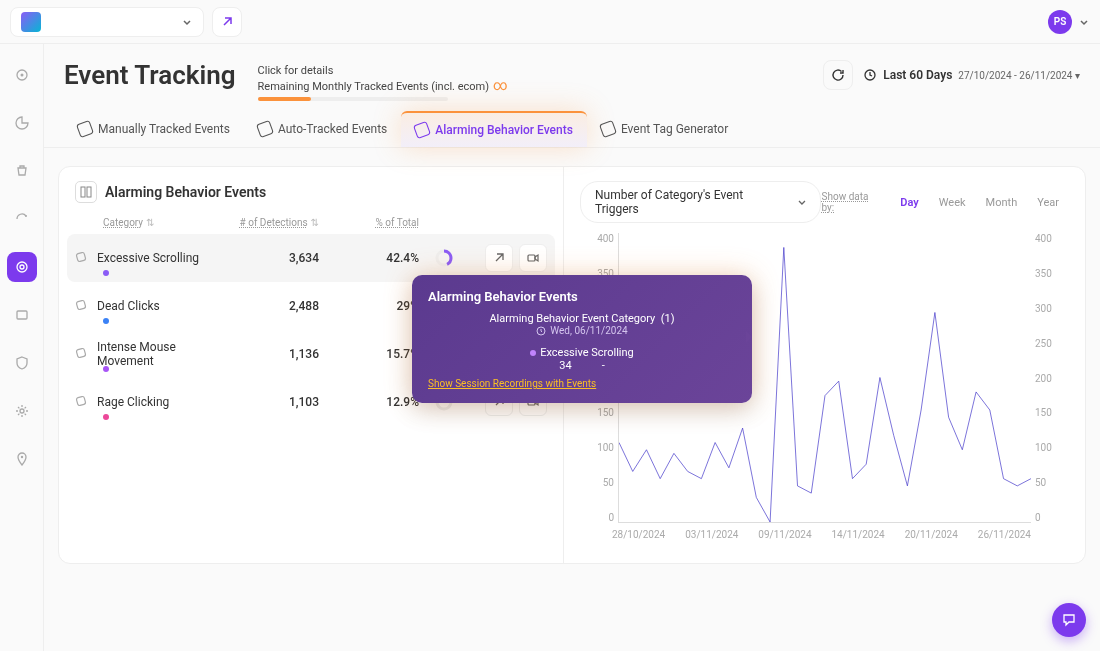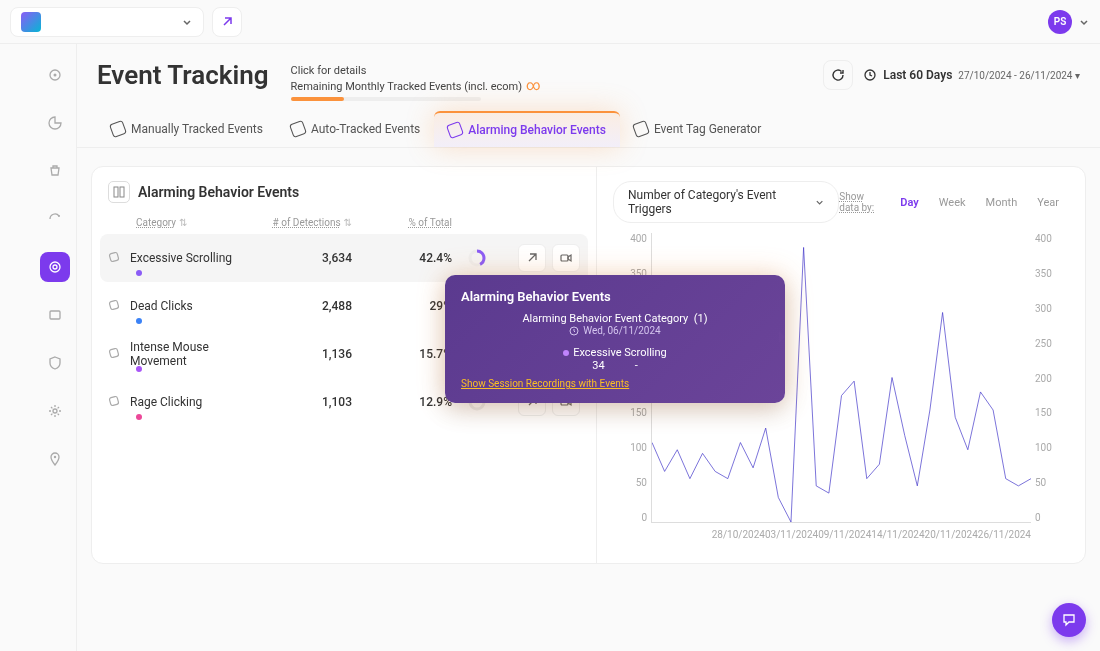--- a/index.html
+++ b/index.html
@@ -5,21 +5,21 @@
   * { box-sizing: border-box; margin: 0; padding: 0; }
   body { font-family: -apple-system, BlinkMacSystemFont, "Segoe UI", Roboto, sans-serif; background: #fafafa; color: #333; width: 1100px; height: 651px; overflow: hidden; }
   .topbar { height: 44px; display: flex; align-items: center; padding: 0 10px; border-bottom: 1px solid #eee; justify-content: space-between; }
   .topbar-left { display: flex; gap: 8px; align-items: center; }
   .proj-select { width: 194px; height: 30px; border: 1px solid #eee; border-radius: 8px; display: flex; align-items: center; justify-content: space-between; padding: 0 10px; background: #fff; cursor: pointer; }
   .logo-sq { width: 20px; height: 20px; background: linear-gradient(135deg,#8b5cf6,#06b6d4); border-radius: 4px; }
   .icon-btn { width: 30px; height: 30px; border: 1px solid #eee; border-radius: 8px; display: flex; align-items: center; justify-content: center; background: #fff; cursor: pointer; color: #666; }
   .topbar-right { display: flex; align-items: center; gap: 6px; }
   .avatar { width: 24px; height: 24px; border-radius: 50%; background: #7c3aed; color: #fff; font-size: 10px; font-weight: 600; display: flex; align-items: center; justify-content: center; }
 
-  .layout { display: flex; height: calc(100% - 44px); margin-left: 33px; }
+  .layout { display: flex; height: calc(100% - 44px); }
   .sidebar { width: 44px; border-right: 1px solid #eee; display: flex; flex-direction: column; align-items: center; padding-top: 16px; gap: 18px; }
   .side-icon { width: 30px; height: 30px; border-radius: 8px; display: flex; align-items: center; justify-content: center; color: #aaa; cursor: pointer; }
   .side-icon.active { background: #7c3aed; color: #fff; }
 
   .main { flex: 1; display: flex; flex-direction: column; overflow: hidden; }
   .page-header { padding: 16px 20px 0 20px; display: flex; align-items: flex-start; justify-content: space-between; }
   .page-title { font-size: 26px; font-weight: 600; }
   .remaining { font-size: 11px; color: #444; }
   .bar { width: 190px; height: 4px; background: #eee; border-radius: 2px; margin-top: 4px; position: relative; }
   .bar-fill { width: 28%; height: 100%; background: #fb923c; border-radius: 2px; }
@@ -75,21 +75,21 @@
   .granularity { display:flex;align-items:center;gap:0;font-size:11px;color:#999; }
   .gran-lbl { margin-right:8px;font-size:10px;text-decoration:underline dotted; }
   .gran-btn { padding:4px 10px;cursor:pointer;border-radius:4px; }
   .gran-btn.active { color:#7c3aed;font-weight:600; }
 
   .chart-area { position:relative; height: 320px; }
   .y-axis-left, .y-axis-right { position:absolute; top:0; bottom:30px; width:34px; display:flex;flex-direction:column;justify-content:space-between;font-size:10px;color:#aaa; }
   .y-axis-left { left:0; text-align:right; }
   .y-axis-right { right:0; text-align:left; }
   .plot { position:absolute; left:38px; right:38px; top:0; bottom:30px; border-left:1px solid #ddd; border-bottom:1px solid #ddd; }
-  .x-axis { position:absolute; left:38px; right:38px; bottom:0; height:24px; display:flex; justify-content:flex-end; font-size:10px;color:#aaa; }
+  .x-axis { position:absolute; left:32px; right:38px; bottom:0; height:24px; display:flex; justify-content:space-between; font-size:10px;color:#aaa; }
 
   .tooltip { position:absolute; top:42px; left:-168px; width:340px; background:linear-gradient(135deg,#5b3a8f,#6b4499); border-radius:10px; padding:14px 16px; color:#fff; font-size:11px; box-shadow:0 8px 24px rgba(0,0,0,0.15),0 0 28px rgba(251,146,60,0.3); z-index:10; }
   .tooltip::after { content:""; position:absolute; right:-6px; top:56px; border:6px solid transparent; border-left-color:#6b4499; }
   .tt-title { font-size:13px;font-weight:600;margin-bottom:6px; }
   .tt-row { display:flex;justify-content:flex-end;align-items:center;padding:2px 0;flex-direction:column; }
   .tt-date { display:flex;align-items:center;gap:4px;color:#d4c5ee;font-size:10px; }
   .tt-link { color:#fbbf24;font-size:10px;text-decoration:underline;cursor:pointer;margin-top:4px;display:block; }
   .tt-dot { width:6px;height:6px;border-radius:50%;display:inline-block;margin-right:4px; }
 
   .drag-handle { position:absolute; left:-14px; top:170px; width:20px;height:20px;border:1px solid #ddd;border-radius:50%;background:#fff;display:flex;align-items:center;justify-content:center;color:#aaa;cursor:col-resize;font-size:10px; }

